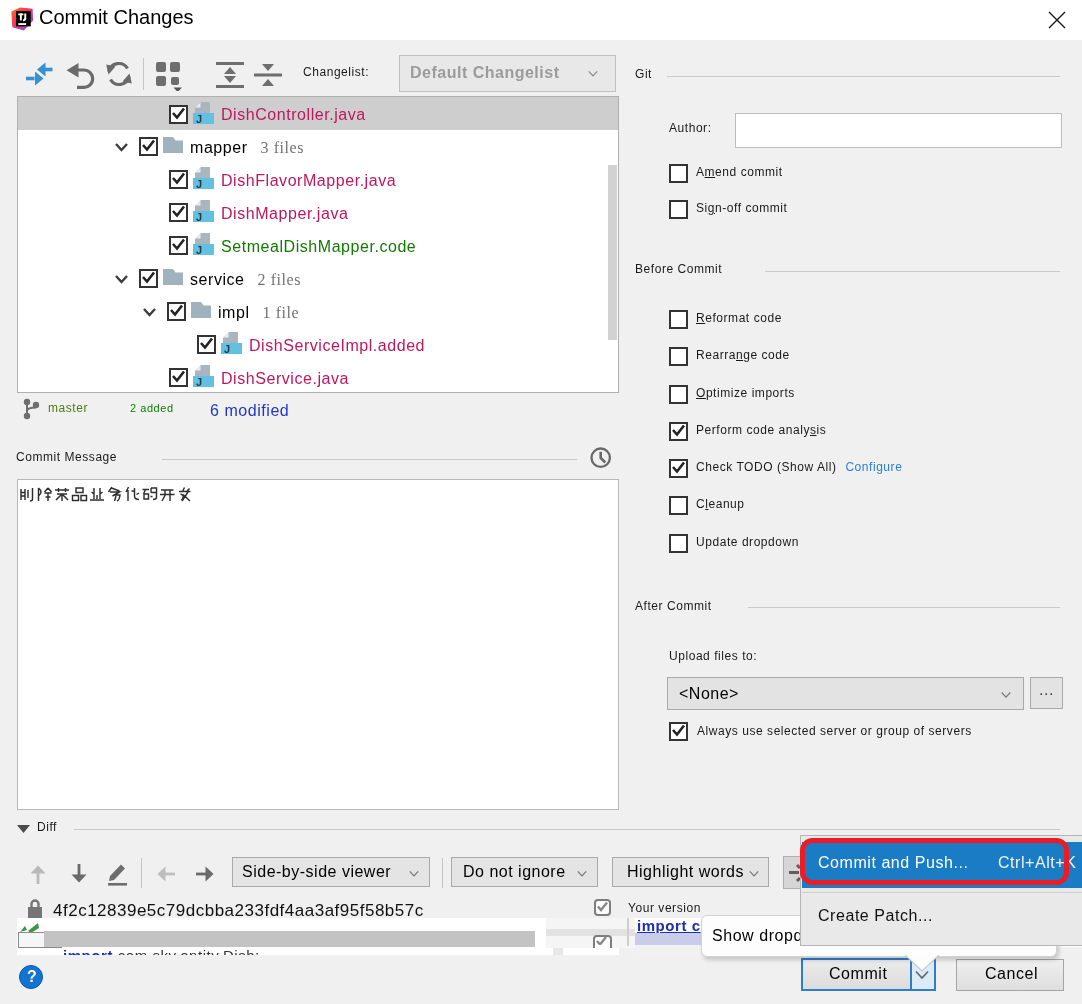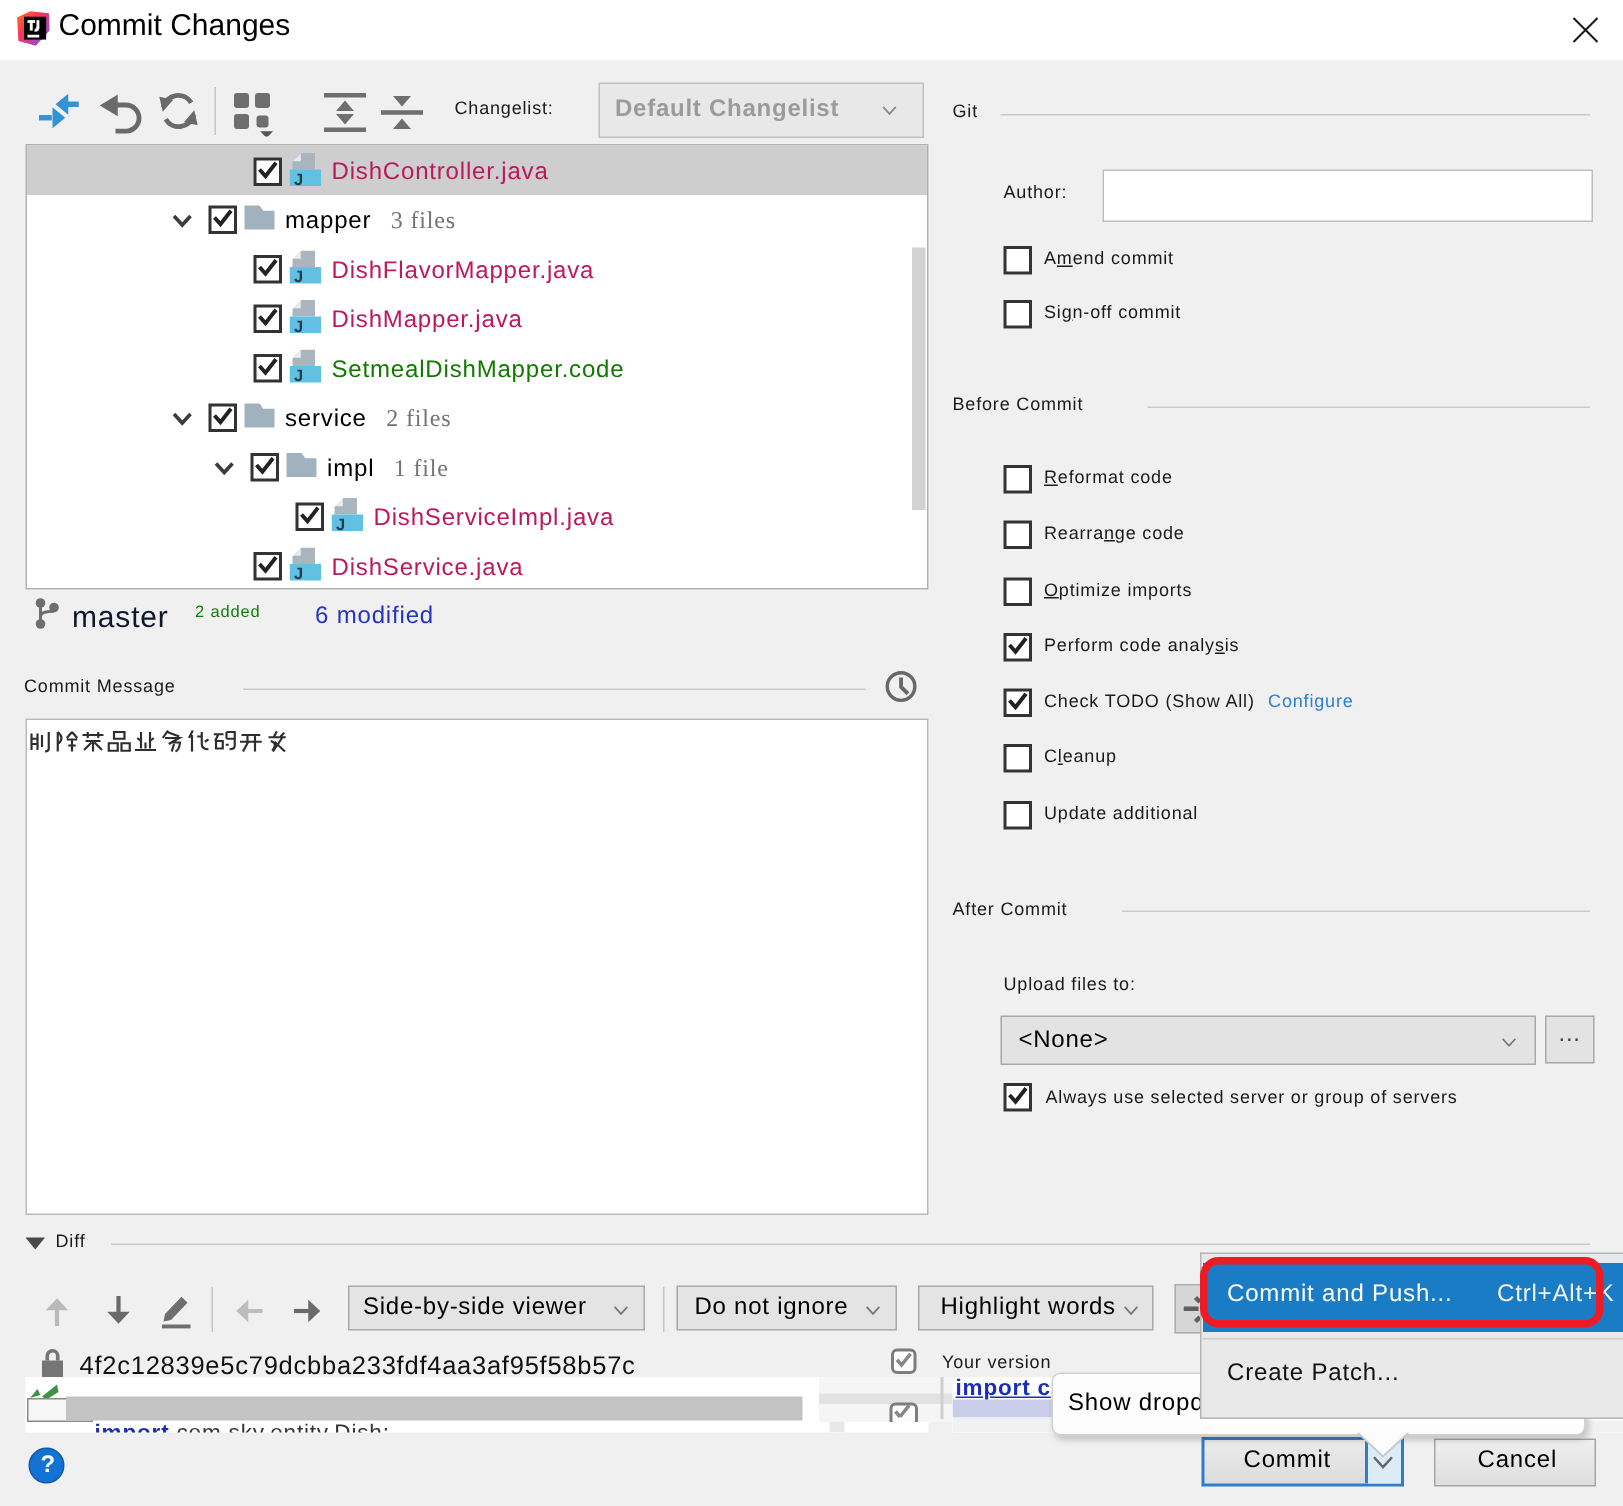--- a/index.html
+++ b/index.html
@@ -188,21 +188,21 @@
       <svg width="17" height="17" viewBox="0 0 17 17">
         <path d="M3 8 L7 12.5 L14 3.5" stroke="#222" stroke-width="2.6" fill="none"></path>
       </svg>
     </div>
   <svg class="abs" style="left:203px;top:235px" width="22" height="23" viewBox="0 0 22 23">
     <polygon points="8,0 17,0 17,11 2,11 2,6" fill="#a9b5bf"></polygon>
       <polygon points="7.5,0.5 7.5,5.5 2.5,5.5" fill="#e9edf0"></polygon>
     <rect x="0" y="11" width="21" height="11" fill="#62c1e3"></rect>
       <text x="3" y="21" font-size="11" font-weight="bold" fill="#253d4a" font-family="Liberation Sans">J</text>
   </svg>
-  <div class="ttext blue" style="left:231px;top:240px;">DishServiceImpl.java</div>
+  <div class="ttext blue" style="left:231px;top:240px;">DishServiceImpl.added</div>
 
   <div class="cb" style="left:151px;top:271px;">
       <svg width="17" height="17" viewBox="0 0 17 17">
         <path d="M3 8 L7 12.5 L14 3.5" stroke="#222" stroke-width="2.6" fill="none"></path>
       </svg>
     </div>
   <svg class="abs" style="left:175px;top:268px" width="22" height="23" viewBox="0 0 22 23">
     <polygon points="8,0 17,0 17,11 2,11 2,6" fill="#a9b5bf"></polygon>
       <polygon points="7.5,0.5 7.5,5.5 2.5,5.5" fill="#e9edf0"></polygon>
     <rect x="0" y="11" width="21" height="11" fill="#62c1e3"></rect>
@@ -212,21 +212,21 @@
 
   <div class="abs" style="left:590px;top:68px;width:9px;height:175px;background:#d2d2d2;"></div>
 </div>
 
 <svg class="abs" style="left:22px;top:398px" width="18" height="23" viewBox="0 0 18 23">
   <circle cx="5" cy="4" r="3.2" fill="#6e6e6e"></circle>
   <circle cx="14" cy="7" r="3.2" fill="#6e6e6e"></circle>
   <circle cx="5" cy="18" r="3.2" fill="#6e6e6e"></circle>
   <path d="M5 6 L5 16 M5 13 Q5 9.5 14 9.5" stroke="#6e6e6e" stroke-width="2" fill="none"></path>
 </svg>
-<div class="abs" style="left:48px;top:401px;font-size:20px;color:#0f172a;">master</div>
+<div class="abs" style="left:48px;top:401px;font-size:12px;color:#4d7c0f;">master</div>
 <div class="abs" style="left:130px;top:402px;font-size:11px;color:#0e7e06;">2 added</div>
 <div class="abs" style="left:210px;top:402px;font-size:16px;color:#2235c4;">6 modified</div>
 
 <div class="abs lbl" style="left:16px;top:450px;">Commit Message</div>
 <div class="hline" style="left:162px;top:459px;width:415px;"></div>
 <svg class="abs" style="left:590px;top:447px" width="22" height="22" viewBox="0 0 22 22">
   <circle cx="10.7" cy="10.7" r="9.2" fill="none" stroke="#686868" stroke-width="2.3"></circle>
   <path d="M10.7 4.7 L10.7 11 L15.3 15.5" fill="none" stroke="#686868" stroke-width="2.6"></path>
 </svg>
 <div class="abs" style="left:17px;top:479px;width:602px;height:331px;background:#fff;border:1px solid #b9b9b9;box-sizing:border-box;"></div>
@@ -268,21 +268,21 @@
 <div class="abs lbl" style="left:696px;top:423px;">Perform code analy<u>s</u>is</div>
 <div class="cb" style="left:669px;top:459px;">
     <svg width="17" height="17" viewBox="0 0 17 17">
       <path d="M3 8 L7 12.5 L14 3.5" stroke="#222" stroke-width="2.6" fill="none"></path>
     </svg>
   </div>
 <div class="abs lbl" style="left:696px;top:460px;">Check TODO (Show All) <span style="color:#2a7fd4;margin-left:5px;">Configure</span></div>
 <div class="cb" style="left:669px;top:496px;"></div>
 <div class="abs lbl" style="left:696px;top:497px;">C<u>l</u>eanup</div>
 <div class="cb" style="left:669px;top:534px;"></div>
-<div class="abs lbl" style="left:696px;top:535px;">Update additional</div>
+<div class="abs lbl" style="left:696px;top:535px;">Update dropdown</div>
 
 <div class="abs lbl" style="left:635px;top:599px;">After Commit</div>
 <div class="hline" style="left:748px;top:607px;width:312px;"></div>
 <div class="abs lbl" style="left:669px;top:649px;">Upload files to:</div>
 <div class="combo" style="left:667px;top:677px;width:357px;height:33px;">
   <span style="position:absolute;left:11px;top:7px;">&lt;None&gt;</span>
   <svg class="chev" style="left:333px;top:12px" width="14" height="10" viewBox="0 0 14 10">
       <path d="M1 1.5 L7 8 L13 1.5" fill="none" stroke="#777" stroke-width="1.6"></path>
     </svg>
 </div>

